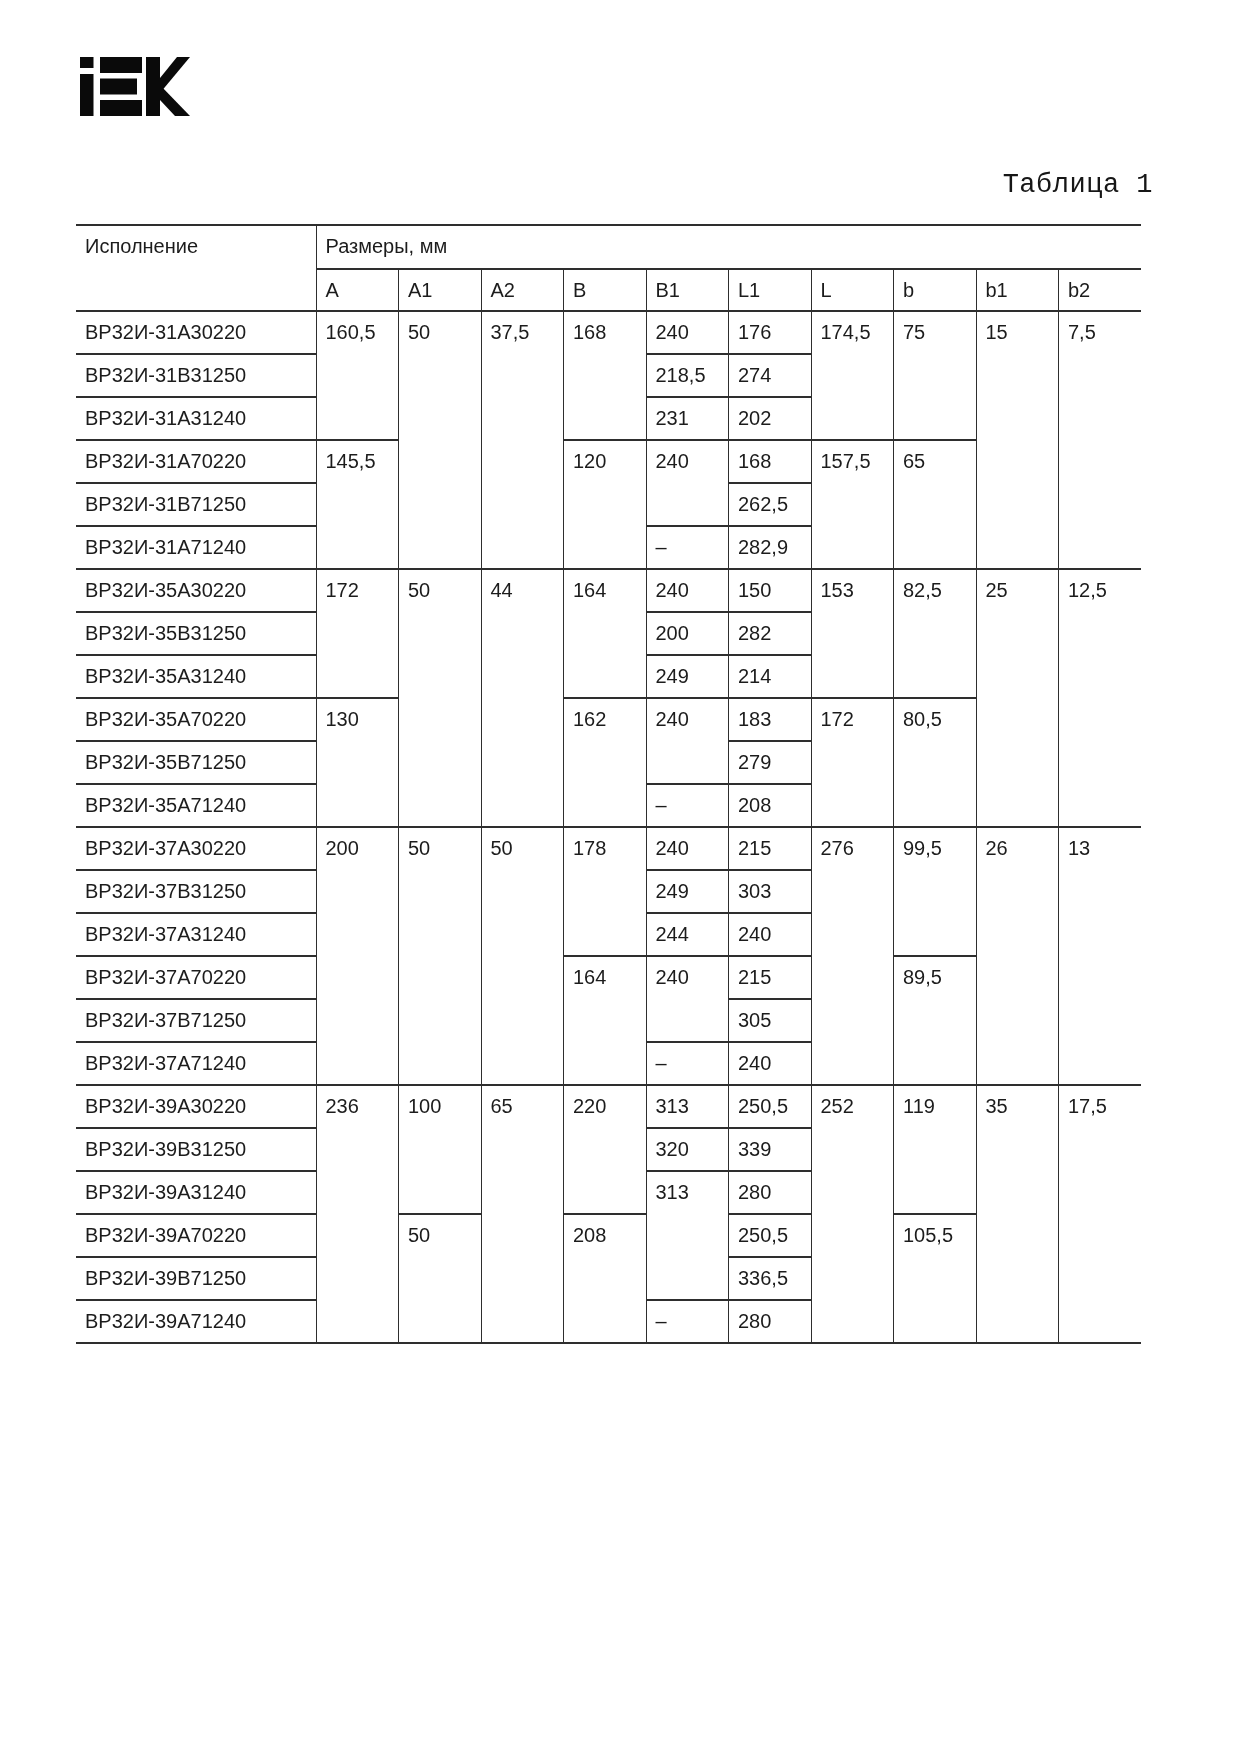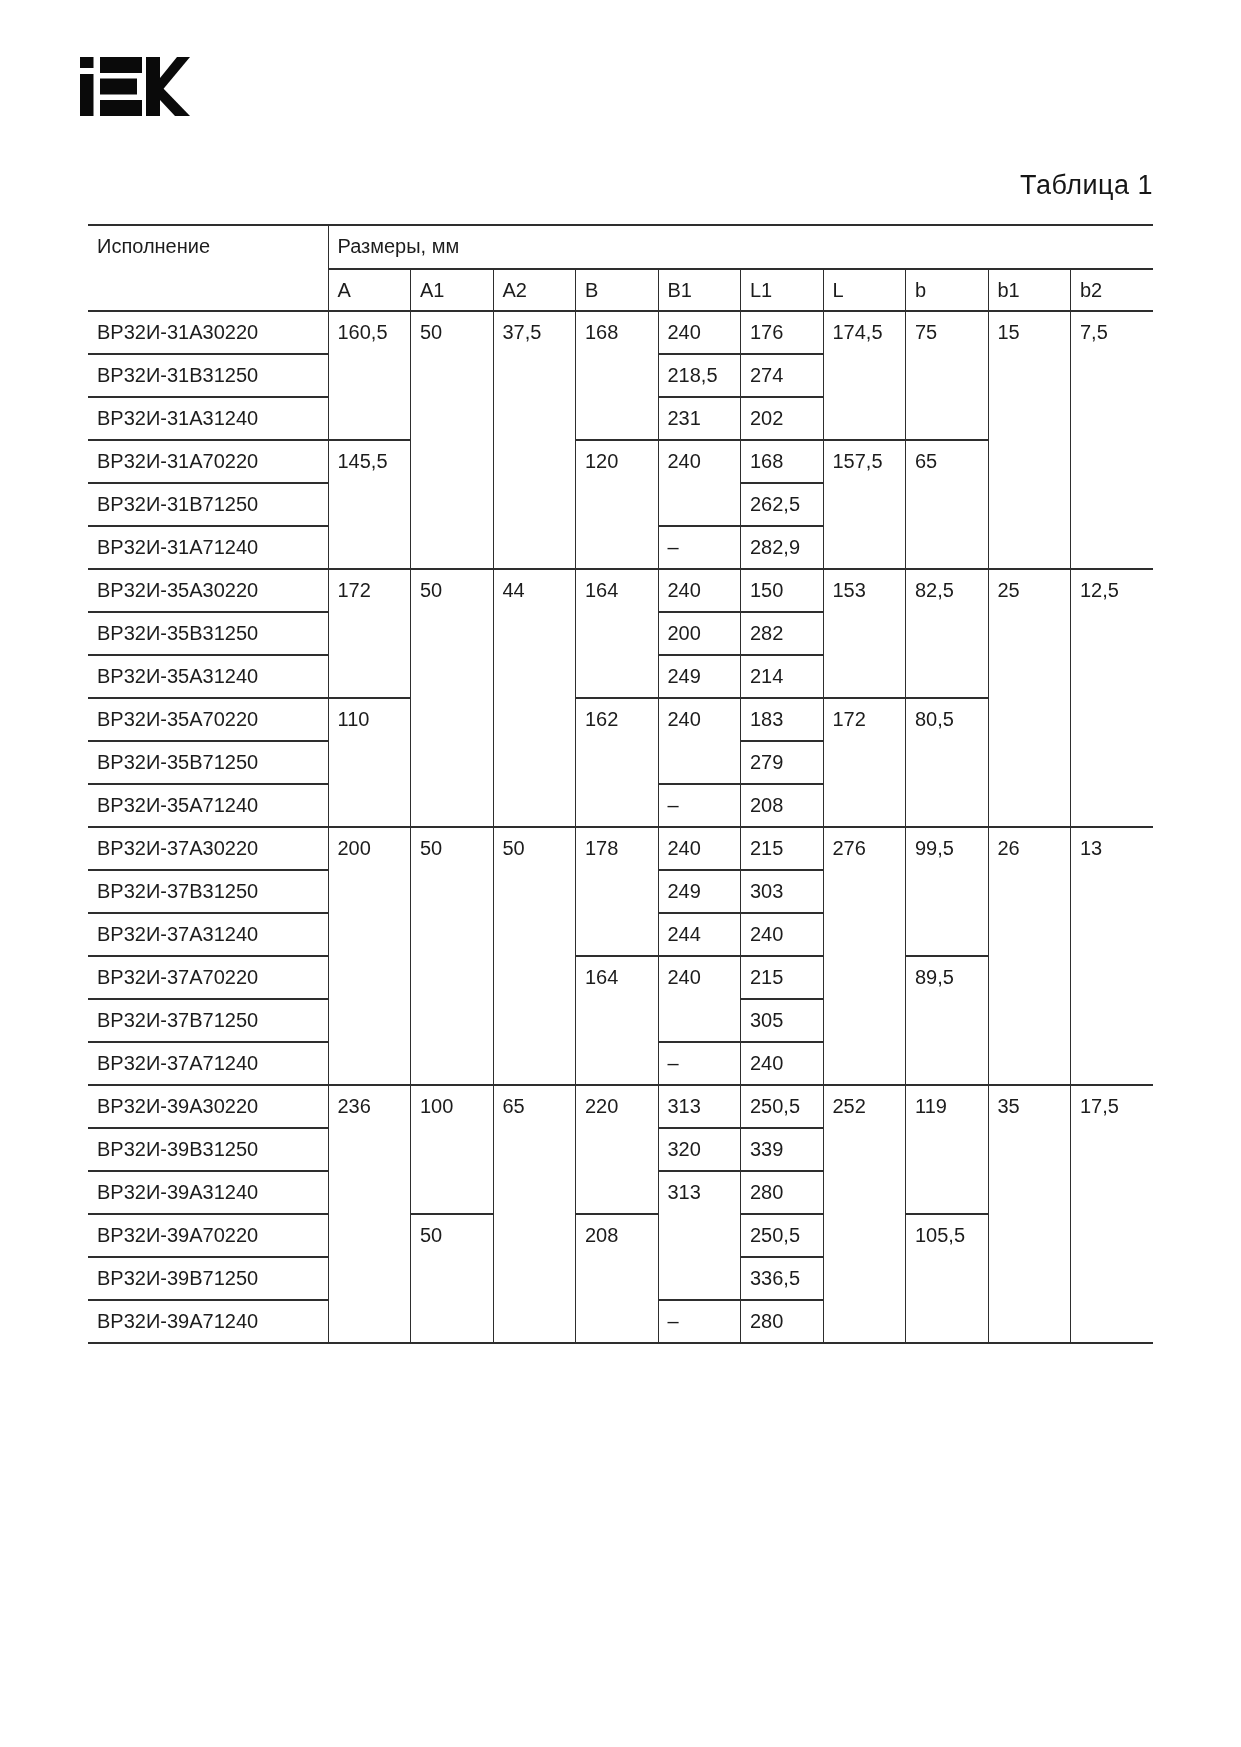--- a/index.html
+++ b/index.html
@@ -13,25 +13,26 @@
   .page{position:absolute;inset:0;background:#ffffff;}
 
   
   .logo{position:absolute;left:80px;top:57px;width:110px;height:59px;}
 
   
   .caption{
     position:absolute;left:88px;top:168px;width:1065px;
     text-align:right;font-size:27px;line-height:34px;color:#161616;
     letter-spacing:0.5px;
+    font-family:Liberation Mono, monospace;
   }
 
   
   table.dim{
-    position:absolute;left:88px;top:224px;
+    position:absolute;left:76px;top:224px;
     width:1065px;border-collapse:collapse;table-layout:fixed;
   }
   col.c-name{width:240px;}
   col.c-dim{width:82.5px;}
   th,td{
     border:1.5px solid #2e2e2e;
     border-top-width:2px;border-bottom-width:2px;
     font-size:20px;font-weight:400;line-height:24px;
     text-align:left;vertical-align:top;
     padding:8px 2px 0 9px;
@@ -155,21 +156,21 @@
           <td>200</td>
           <td>282</td>
         </tr>
         <tr>
           <td class="no-left">ВР32И-35А31240</td>
           <td>249</td>
           <td>214</td>
         </tr>
         <tr>
           <td class="no-left">ВР32И-35А70220</td>
-          <td rowspan="3">110</td>
+          <td rowspan="3">130</td>
           <td rowspan="3">162</td>
           <td rowspan="2">240</td>
           <td>183</td>
           <td rowspan="3">172</td>
           <td rowspan="3">80,5</td>
         </tr>
         <tr>
           <td class="no-left">ВР32И-35В71250</td>
           <td>279</td>
         </tr>

